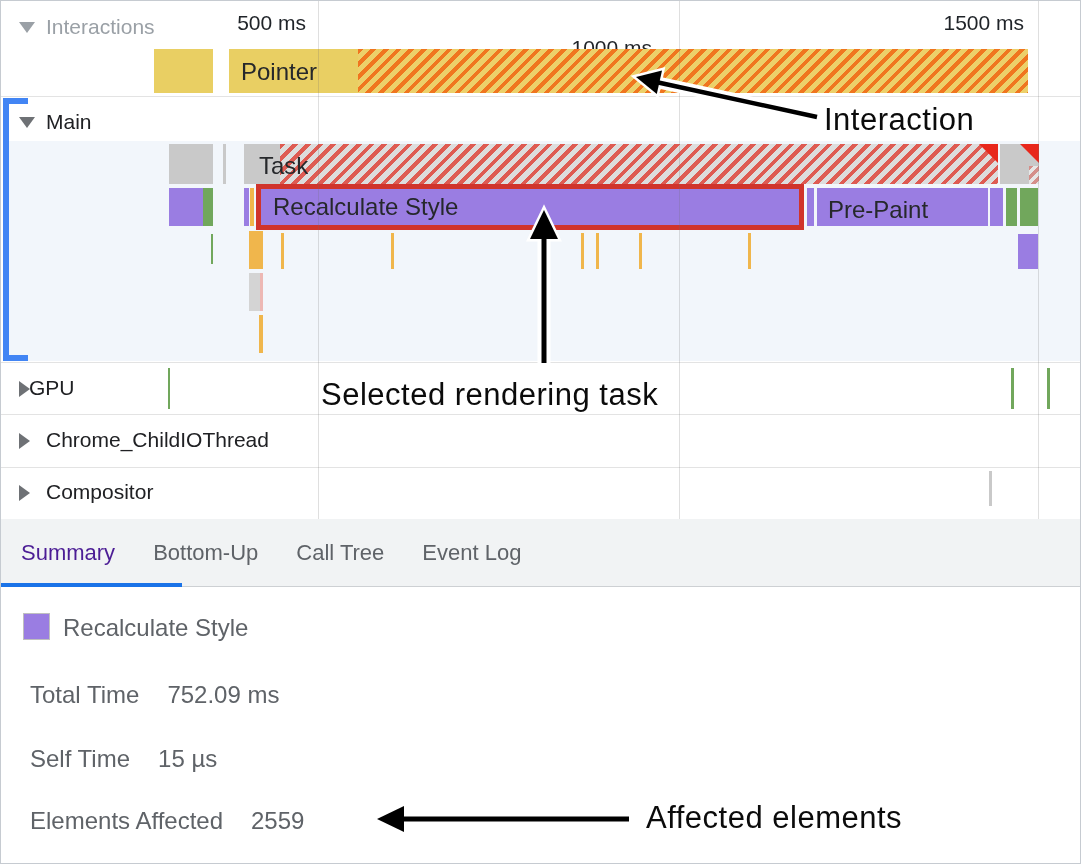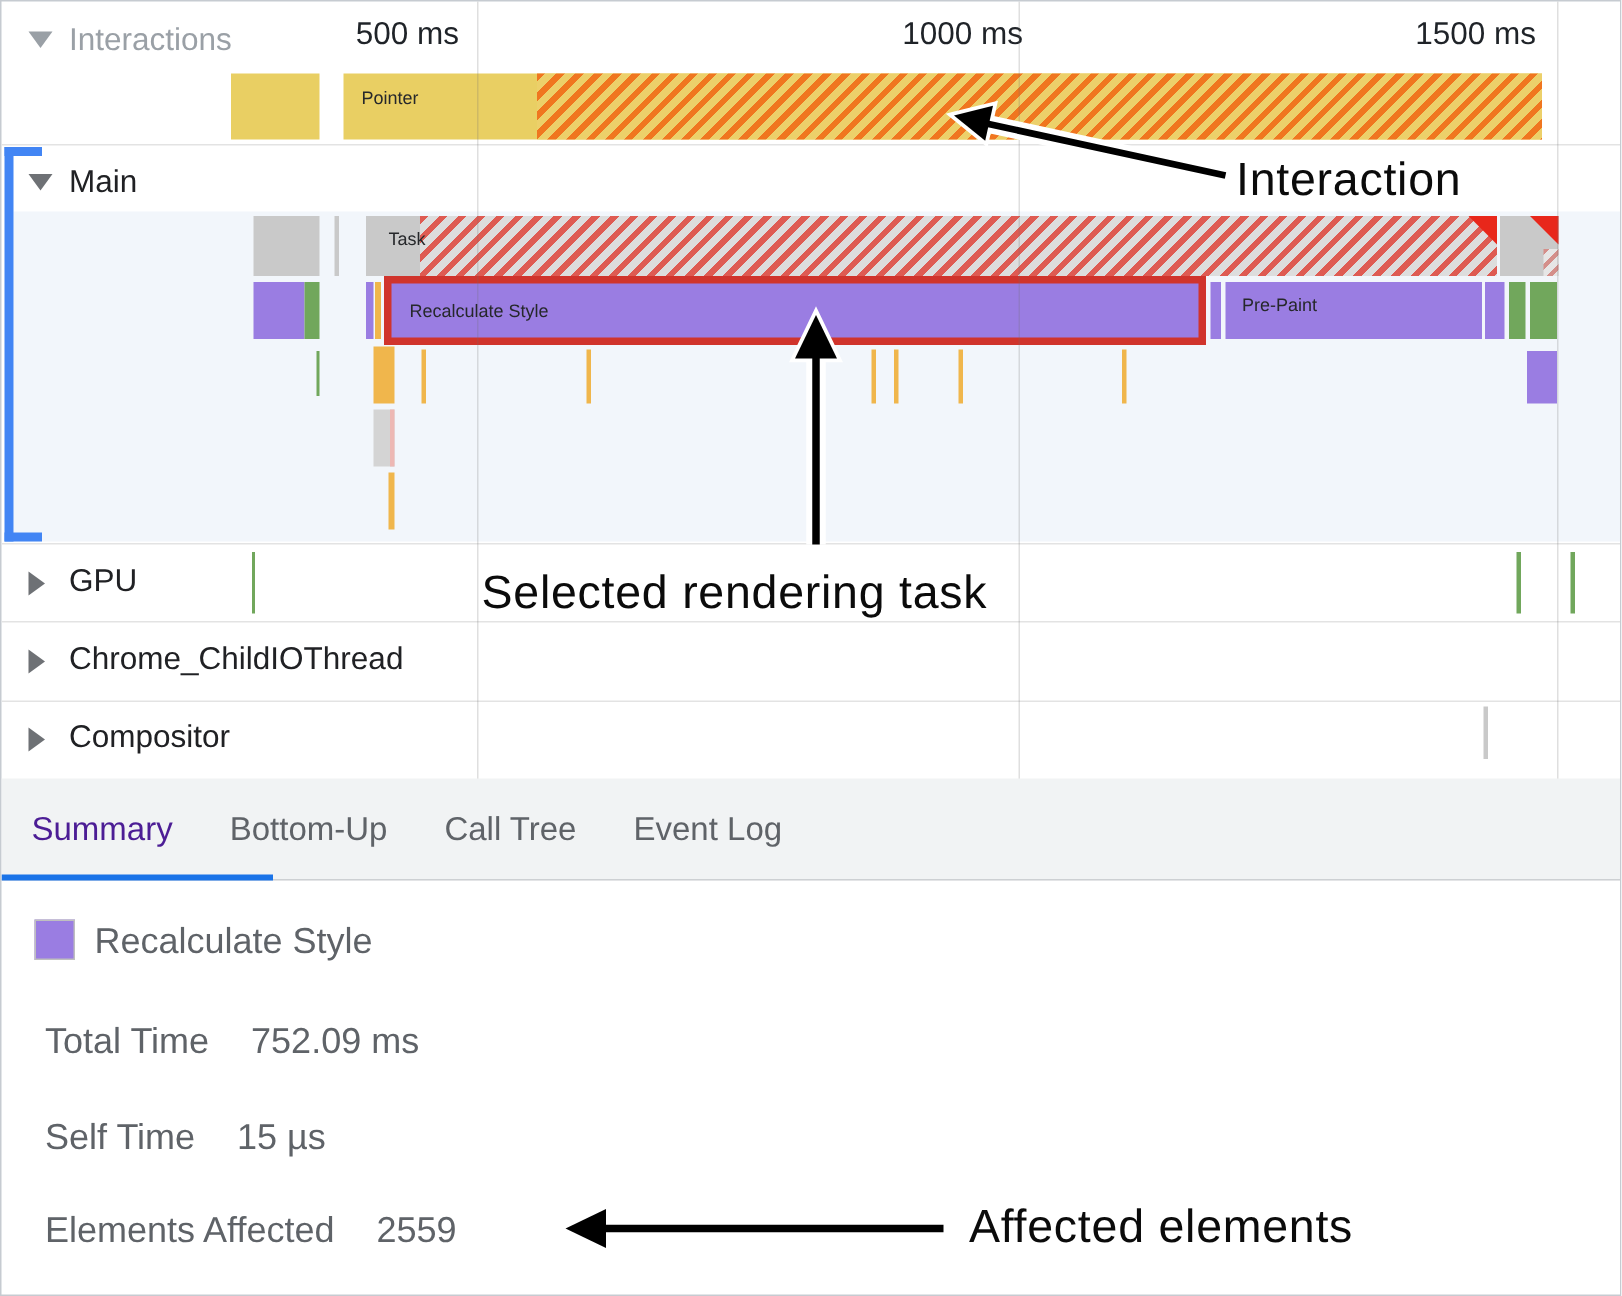--- a/index.html
+++ b/index.html
@@ -7,21 +7,21 @@
   .abs{position:absolute;}
   
   .ruler-label{position:absolute;top:10px;width:110px;text-align:right;font-size:21px;color:#1f2328;}
   .gridline{position:absolute;top:0;height:518px;width:1px;background:rgba(110,110,110,0.22);z-index:5;pointer-events:none;}
   .track-header-label{font-size:21px;color:#202124;}
   .tri-down{width:0;height:0;border-left:8px solid transparent;border-right:8px solid transparent;border-top:11px solid #6e7175;display:inline-block;}
   .tri-right{width:0;height:0;border-top:8px solid transparent;border-bottom:8px solid transparent;border-left:11px solid #6e7175;display:inline-block;}
   .divider{position:absolute;left:0;width:1081px;height:1px;background:#e3e3e3;}
   
   .bar{position:absolute;box-sizing:border-box;z-index:2;}
-  .bar-label{font-size:12px;color:#26282b;white-space:nowrap;overflow:hidden;}
+  .bar-label{font-size:24px;color:#26282b;white-space:nowrap;overflow:hidden;}
   .yellow{background:#e9cf63;}
   .purple{background:#9a7de2;}
   .green{background:#71a75c;}
   .graybar{background:#c9c9c9;}
   .orangetick{background:#f0b64c;}
   .hatch-orange{background:repeating-linear-gradient(135deg,#f0761f 0 4px,#ecd06a 4px 9px);}
   .hatch-red{background:repeating-linear-gradient(135deg,rgba(226,72,62,0.85) 0 4px,#dddddd 4px 9px);}
   .hatch-pink{background:repeating-linear-gradient(135deg,rgba(226,72,62,0.45) 0 3px,#e6e6e6 3px 7px);}
   .corner-red{position:absolute;top:0;right:0;width:0;height:0;border-top:19px solid #e8271b;border-left:19px solid transparent;}
   .selected-box{border:5px solid #d0342c;background:#9a7de2;display:flex;align-items:center;z-index:4;}
@@ -39,21 +39,21 @@
   
   .anno{position:absolute;font-size:31px;color:#0b0b0b;white-space:nowrap;z-index:11;letter-spacing:0.5px;}
   #arrows{position:absolute;left:0;top:0;z-index:10;pointer-events:none;}
 </style>
 </head>
 <body>
 
 <div id="app">
 
   <div class="ruler-label" style="left:195px;">500 ms</div>
-  <div class="ruler-label" style="left:571px;">1000 ms</div>
+  <div class="ruler-label" style="left:541px;margin-top:25px;">1000 ms</div>
   <div class="ruler-label" style="left:913px;">1500 ms</div>
 
   <div class="abs" style="left:18px;top:18px;"><span class="tri-down" style="border-top-color:#9aa0a6;"></span></div>
   <div class="abs track-header-label" style="left:45px;top:14px;color:#9aa0a6;">Interactions</div>
 
   <div class="bar yellow" style="left:153px;top:48px;width:59px;height:44px;"></div>
   <div class="bar yellow" style="left:228px;top:48px;width:799px;height:44px;">
     <div class="abs hatch-orange" style="left:129px;top:0;right:0;bottom:0;"></div>
     <div class="bar-label abs" style="left:12px;top:9px;">Pointer</div>
   </div>
@@ -107,21 +107,21 @@
   <div class="bar orangetick" style="left:638px;top:232px;width:3px;height:36px;"></div>
   <div class="bar orangetick" style="left:747px;top:232px;width:3px;height:36px;"></div>
   <div class="bar purple" style="left:1017px;top:233px;width:20px;height:35px;"></div>
 
   <div class="bar" style="left:248px;top:272px;width:14px;height:38px;background:#d4d4d4;border-right:3px solid #edb8b4;"></div>
   <div class="bar orangetick" style="left:258px;top:314px;width:4px;height:38px;"></div>
 
   <div class="divider" style="top:361px;"></div>
 
   <div class="abs" style="left:18px;top:380px;"><span class="tri-right"></span></div>
-  <div class="abs track-header-label" style="left:45px;top:375px;">GPU</div>
+  <div class="abs track-header-label" style="left:28px;top:375px;">GPU</div>
   <div class="bar green" style="left:167px;top:367px;width:2px;height:41px;"></div>
   <div class="bar green" style="left:1010px;top:367px;width:3px;height:41px;"></div>
   <div class="bar green" style="left:1046px;top:367px;width:3px;height:41px;"></div>
 
   <div class="divider" style="top:413px;"></div>
 
   <div class="abs" style="left:18px;top:432px;"><span class="tri-right"></span></div>
   <div class="abs track-header-label" style="left:45px;top:427px;">Chrome_ChildIOThread</div>
 
   <div class="divider" style="top:466px;"></div>

